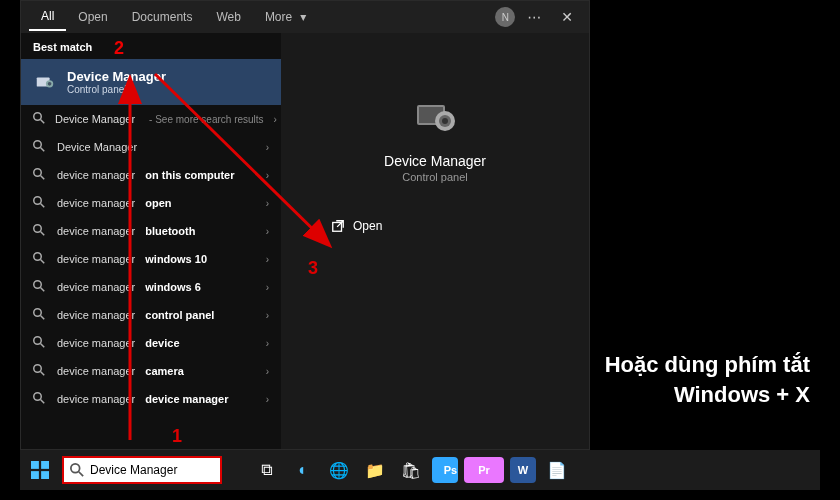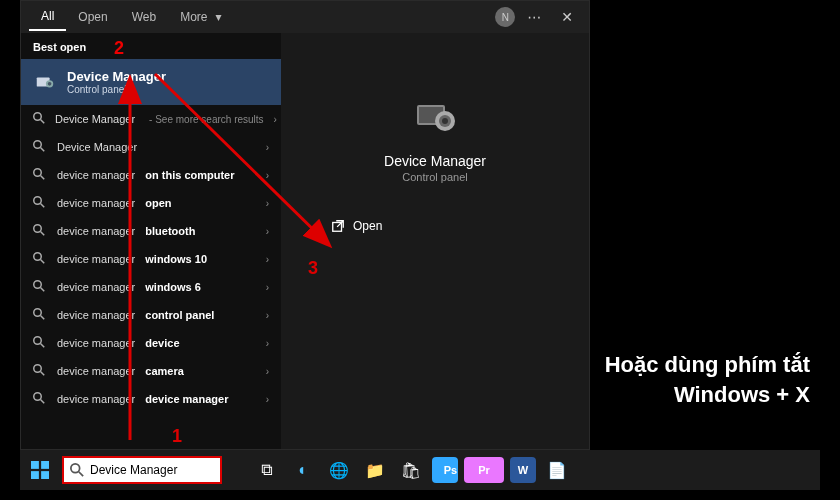--- a/index.html
+++ b/index.html
@@ -190,35 +190,36 @@
 
   svg { display: block; }
 </style>
 </head>
 <body>
 
 <div class="search-panel">
   <div class="tabs">
     <div class="tab active">All</div>
     <div class="tab">Open</div>
+    <div class="tab">Documents</div>
     <div class="tab">Web</div>
     <div class="tab tab-more">
       <span>More</span>
       <span>▾</span>
     </div>
     <div class="tabs-right">
       <div class="avatar">N</div>
       <div class="ellipsis">⋯</div>
       <div class="close-x">✕</div>
     </div>
   </div>
 
   <div class="panel-body">
     <div class="left-col">
-      <div class="section-label">Best open</div>
+      <div class="section-label">Best match</div>
       <div class="best-match">
         <div class="icon-box">
           <svg viewBox="0 0 24 24" width="22" height="22" fill="#cfd8e6">
               <rect x="3" y="7" width="14" height="10" rx="1"></rect>
               <circle cx="17" cy="14" r="4" fill="#8aa"></circle>
               <circle cx="17" cy="14" r="2" fill="#456"></circle>
             </svg>
         </div>
         <div>
           <div class="title">Device Manager</div>

